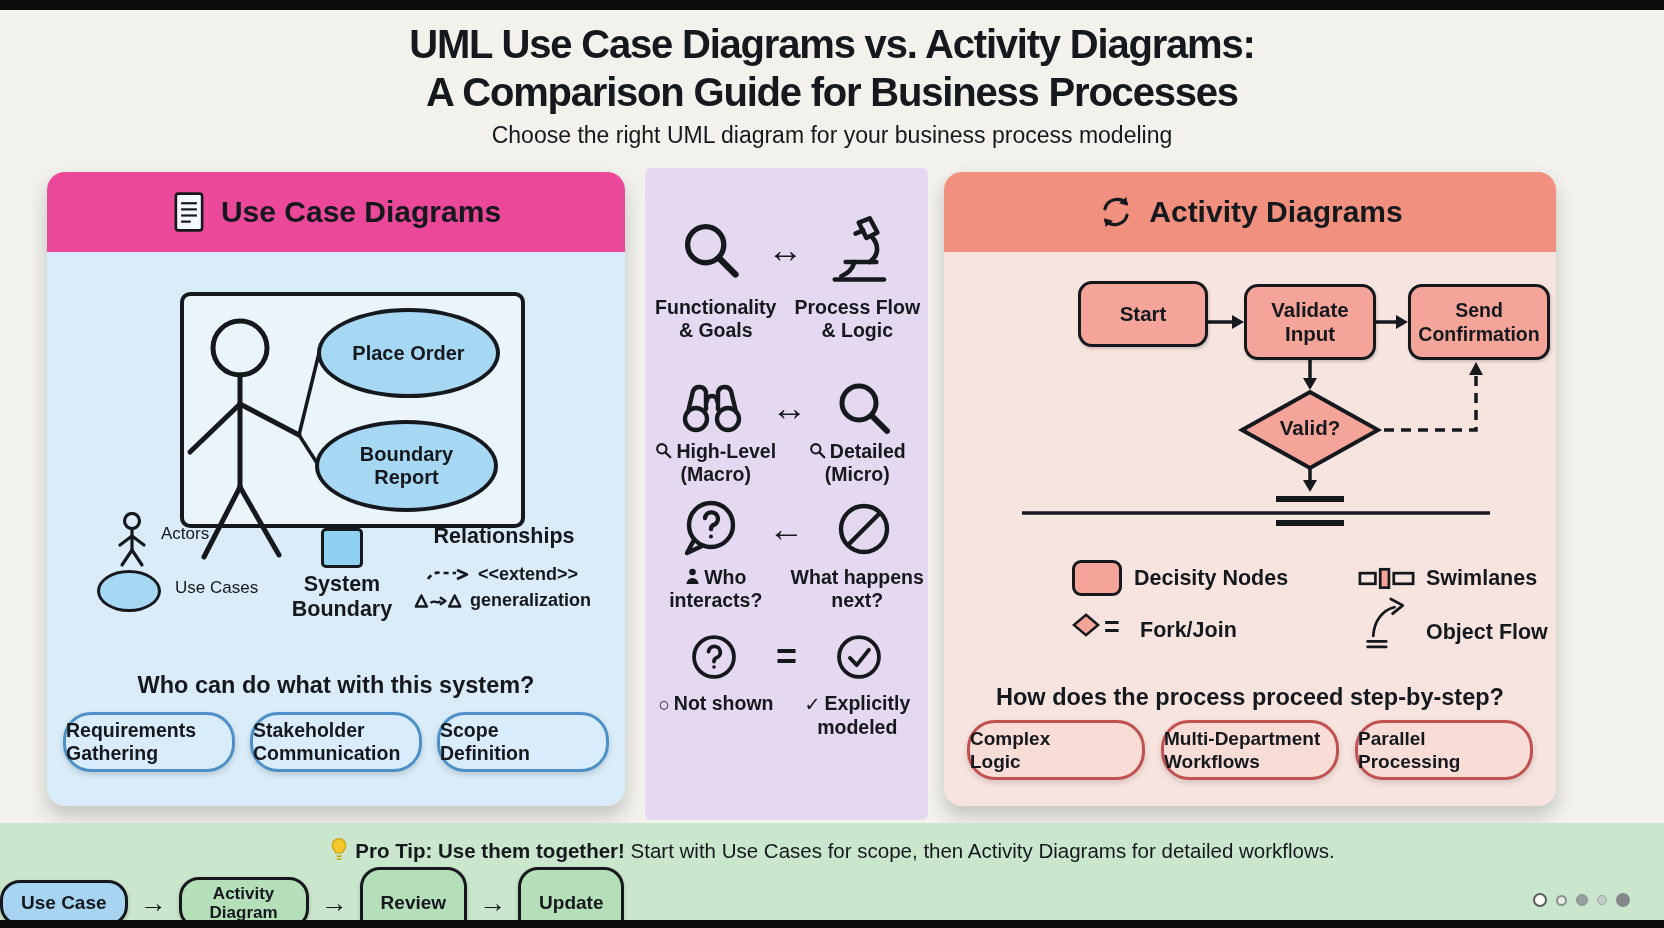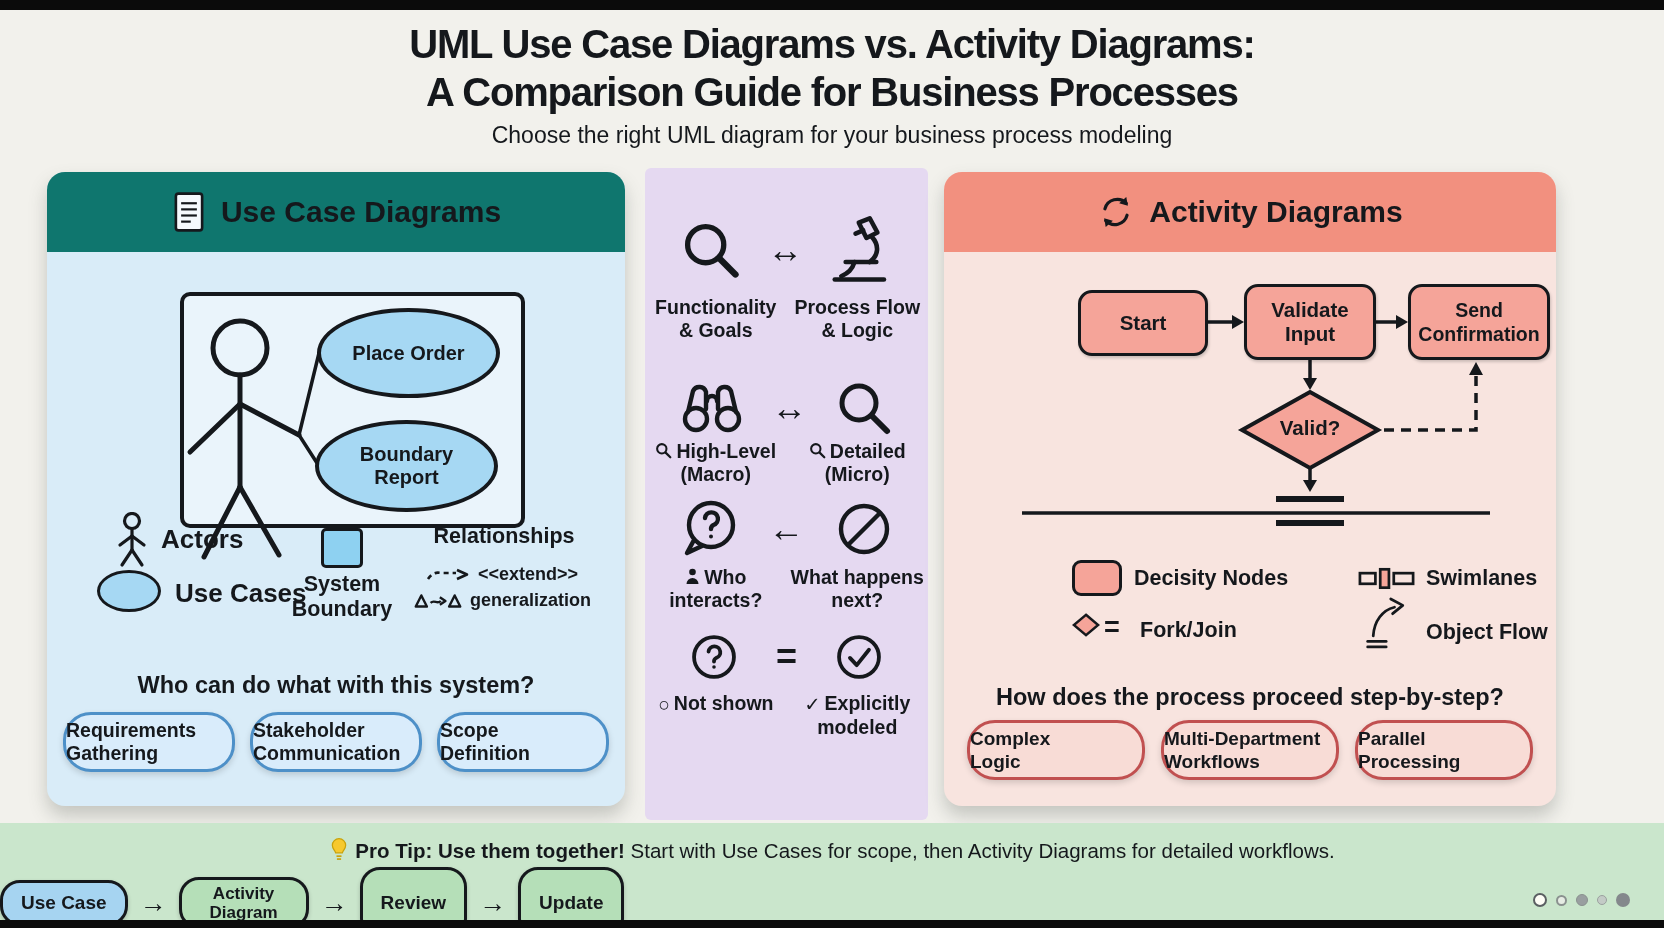--- a/index.html
+++ b/index.html
@@ -9,54 +9,54 @@
   .bar.top { top:0; height:10px; }
   .bar.bottom { bottom:0; height:8px; }
 
   .title-line { position:absolute; left:0; width:100%; text-align:center; font-weight:bold; font-size:40px; letter-spacing:-1.2px; }
   .t1 { top:22px; } .t2 { top:70px; }
   .subtitle { position:absolute; top:122px; left:0; width:100%; text-align:center; font-size:23px; }
 
   .panel { position:absolute; border-radius:18px; box-shadow:0 10px 18px rgba(80,85,80,.28); }
   .panel .phead { height:80px; border-radius:18px 18px 0 0; display:flex; align-items:center; justify-content:center; gap:14px; font-size:30px; font-weight:bold; }
   .panel-blue { left:47px; top:172px; width:578px; height:634px; background:#d9ecf8; }
-  .panel-blue .phead { background:#0f766e; }
+  .panel-blue .phead { background:#ec4899; }
   .panel-purple { position:absolute; left:645px; top:168px; width:283px; height:652px; background:#e5d9f1; border-radius:6px; }
   .panel-pink { left:944px; top:172px; width:612px; height:634px; background:#f8e4df; }
   .panel-pink .phead { background:#f2907f; }
 
   .abs { position:absolute; }
   .boundary { position:absolute; left:133px; top:120px; width:345px; height:236px; border:4px solid #15181c; border-radius:10px; background:#eaf4fb; }
   .ellipse { position:absolute; border:4px solid #15181c; border-radius:50%; background:#a6d8f3; display:flex; flex-direction:column; align-items:center; justify-content:center; font-weight:bold; font-size:20px; line-height:23px; text-align:center; }
   .e1 { left:270px; top:136px; width:183px; height:90px; }
   .e2 { left:268px; top:248px; width:183px; height:92px; }
   .uc-svg { position:absolute; left:0; top:80px; }
 
-  .leg-label { position:absolute; font-size:26px; font-weight:bold; }
+  .leg-label { position:absolute; font-size:17px; font-weight:normal; }
   .mini-ellipse { position:absolute; left:50px; top:398px; width:64px; height:42px; border:3.5px solid #15181c; border-radius:50%; background:#a6d8f3; }
   .sq { position:absolute; left:274px; top:356px; width:42px; height:40px; border:3.5px solid #15181c; border-radius:5px; background:#8ed1f1; }
   .sysb { position:absolute; left:224px; top:400px; width:142px; text-align:center; font-size:21.5px; font-weight:bold; line-height:25px; }
   .rel-title { position:absolute; left:372px; top:352px; width:170px; text-align:center; font-size:21.5px; font-weight:bold; }
   .rel-row { position:absolute; display:flex; align-items:center; gap:7px; font-size:18px; font-weight:bold; }
 
   .question { position:absolute; left:0; width:100%; text-align:center; font-size:23.5px; font-weight:bold; }
   .pill-row { position:absolute; left:0; width:100%; display:flex; justify-content:center; gap:15px; }
   .pill { min-height:60px; border-radius:28px; display:flex; flex-direction:column; align-items:flex-start; justify-content:center; font-weight:bold; font-size:19.5px; line-height:23px; text-align:center; box-shadow:0 3px 6px rgba(0,0,0,.15); cursor:pointer; }
   .pill.blue { width:172px; border:3px solid #4d90c8; background:#d9ecfb; }
   .pill.red  { width:178px; border:3px solid #c15050; background:#f8dcd6; font-size:19px; }
 
   .vs-row { position:absolute; left:0; width:283px; }
   .vs-icons { display:flex; align-items:center; justify-content:space-between; padding:0 32px; }
   .vs-op { font-size:36px; font-weight:bold; }
   .vs-labels { display:flex; }
   .vs-labels > div { width:50%; text-align:center; font-size:19.5px; font-weight:bold; line-height:23px; }
   .pre { display:inline-block; vertical-align:-1px; margin-right:4px; }
 
   .node { position:absolute; border:3.5px solid #15181c; border-radius:14px; background:#f5a499; display:flex; flex-direction:column; align-items:center; justify-content:center; font-weight:bold; font-size:20.5px; line-height:24px; text-align:center; box-shadow:1px 2px 3px rgba(0,0,0,.18); }
-  .n1 { left:134px; top:118px; width:130px; height:66px; }
+  .n1 { left:134px; top:109px; width:130px; height:66px; }
   .n2 { left:300px; top:112px; width:132px; height:76px; }
   .n3 { left:464px; top:112px; width:142px; height:76px; font-size:19.5px; }
   .diamond-label { position:absolute; left:316px; top:244px; width:100px; text-align:center; font-size:20.5px; font-weight:bold; }
 
   .aleg-icon { position:absolute; }
   .dn-icon { left:128px; top:388px; width:50px; height:36px; background:#f5a499; border:3.5px solid #15181c; border-radius:9px; }
   .aleg-label { position:absolute; font-size:21.5px; font-weight:bold; }
   .fj-eq { position:absolute; left:160px; top:440px; font-size:27px; font-weight:bold; }
 
   .footer { position:absolute; left:0; top:823px; width:100%; height:97px; background:#cae6cc; }

